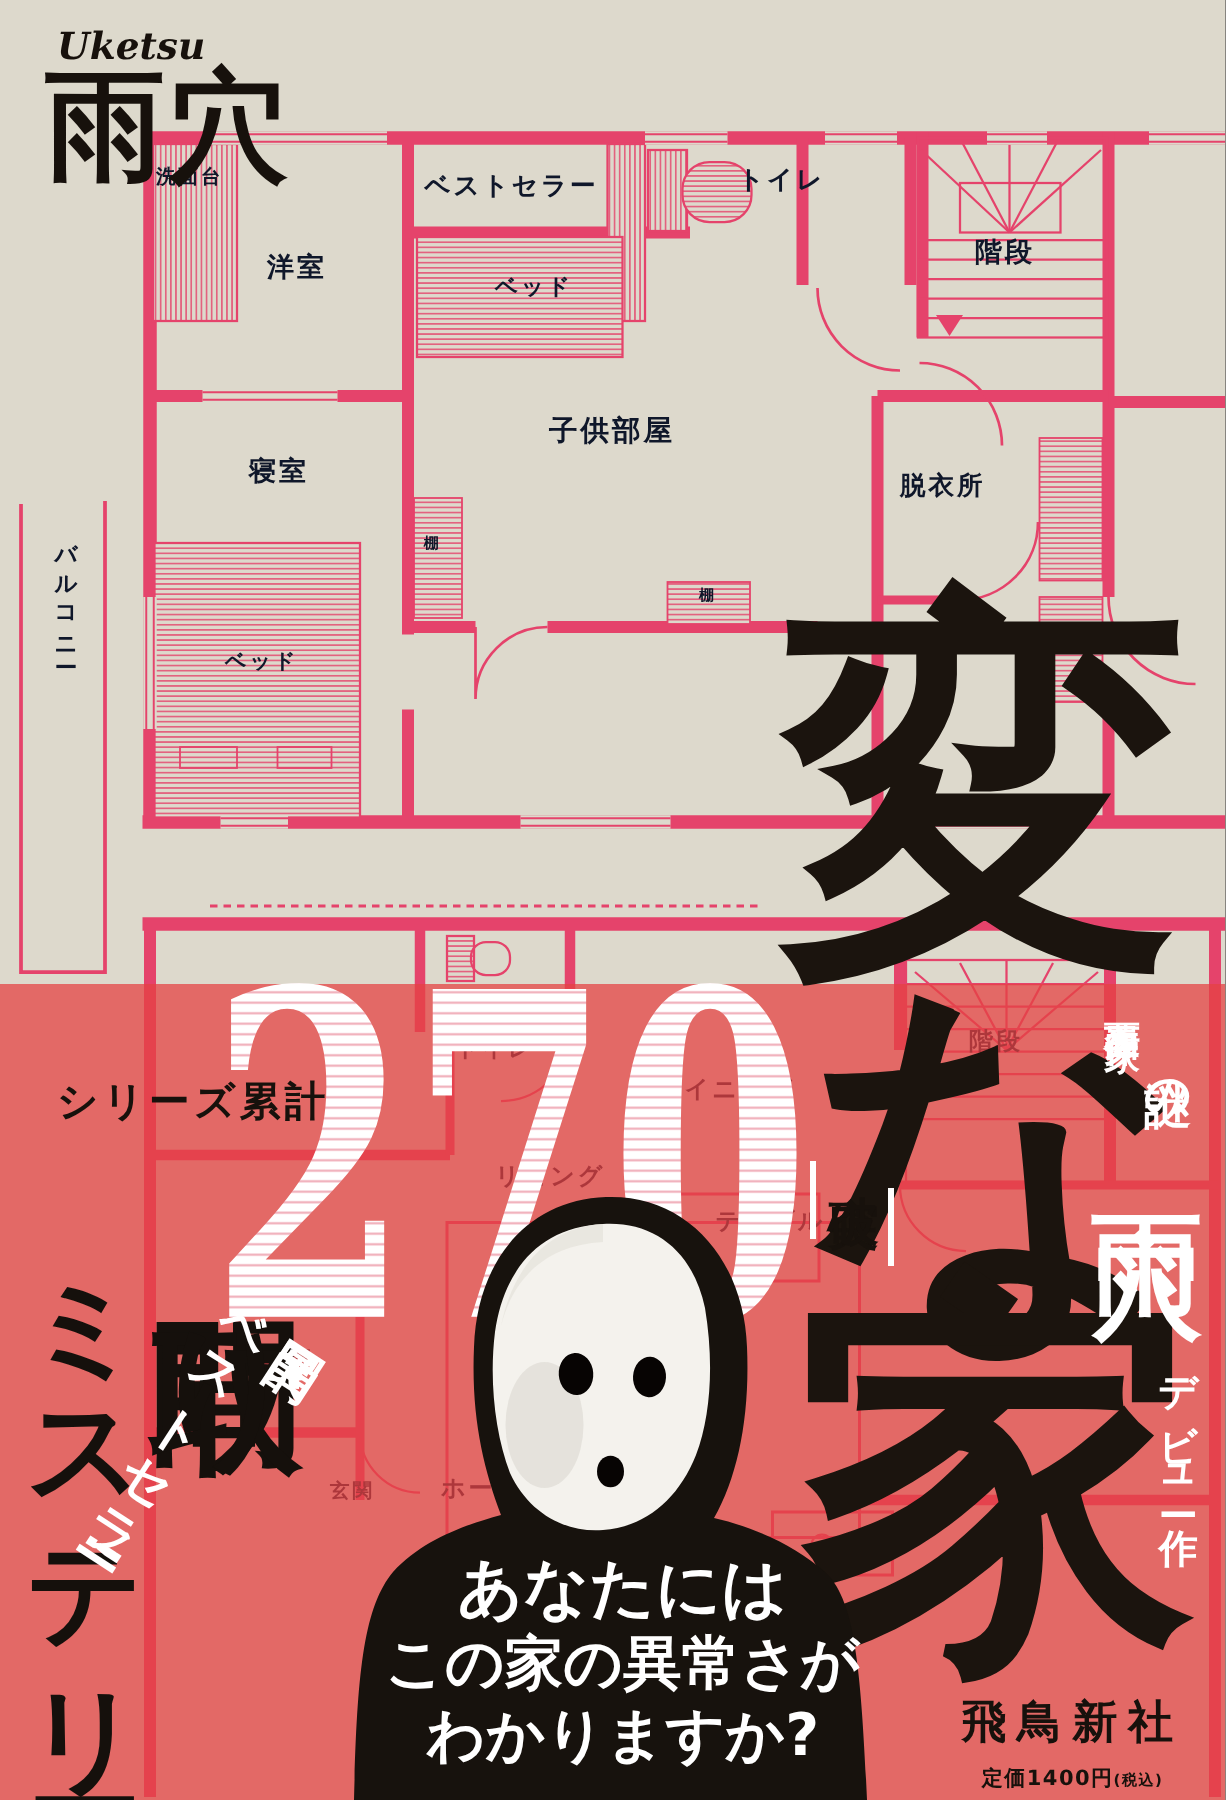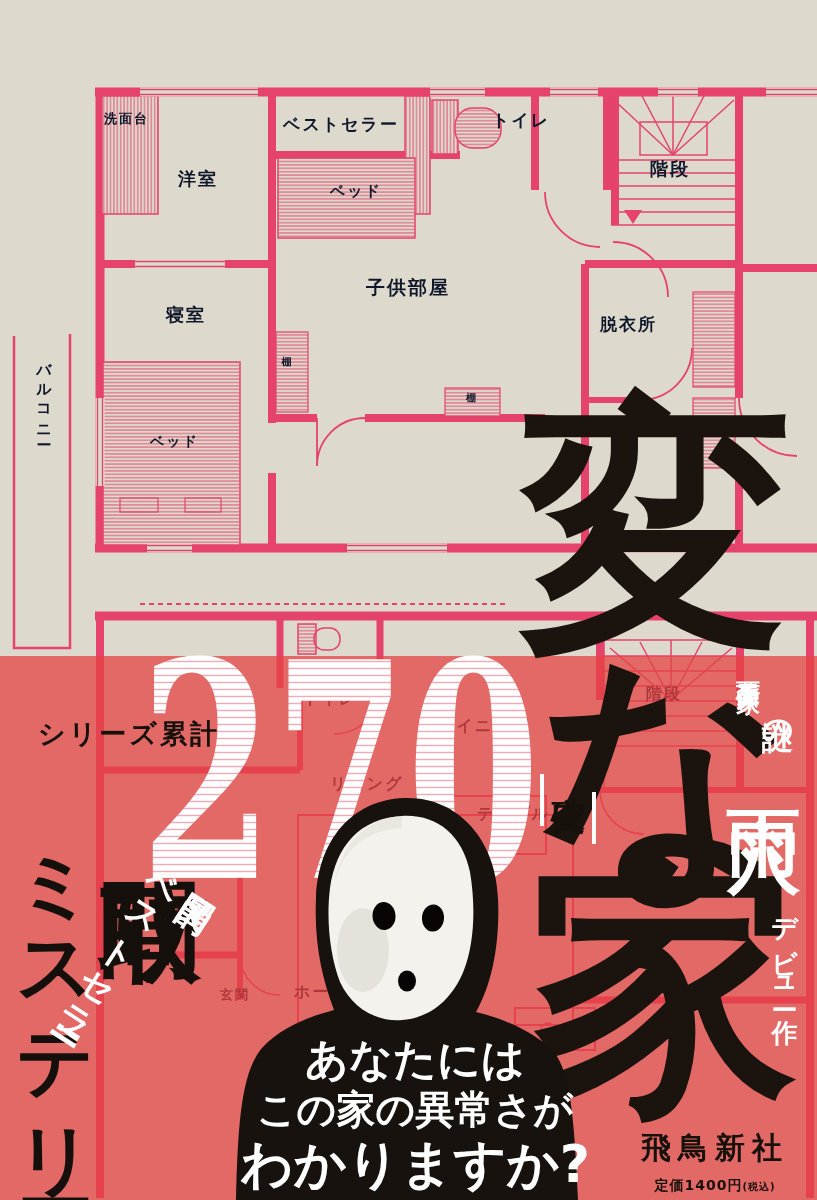--- a/index.html
+++ b/index.html
@@ -258,20 +258,24 @@
       <span class="plan-label" style="left: 650px; top: 160px; font-size: 18px;">階段</span>
       <span class="plan-label" style="left: 366px; top: 278px; font-size: 19px;">子供部屋</span>
       <span class="plan-label" style="left: 166px; top: 306px; font-size: 18px;">寝室</span>
       <span class="plan-label vert" style="left: 281px; top: 348px; font-size: 10px;">棚</span>
       <span class="plan-label" style="left: 466px; top: 393px; font-size: 10px;">棚</span>
       <span class="plan-label" style="left: 600px; top: 316px; font-size: 17px;">脱衣所</span>
       <span class="plan-label vert" style="left: 36px; top: 352px; font-size: 15px;">バルコニー</span>
       <span class="plan-label" style="left: 150px; top: 434px; font-size: 14px;">ベッド</span>
     </div>
 
+  <div id="author-block" class="abs">
+    <div id="author-romaji">Uketsu</div>
+    <div id="author-kanji">雨穴</div>
+  </div>
 
   <div class="t-char" id="t-hen">変</div>
   <div class="t-char" id="t-na">な</div>
   <div class="t-char" id="t-ie">家</div>
 
   <div id="series-label" class="abs">シリーズ累計</div>
   <svg id="sales-num-svg" class="layer" width="817" height="1200" viewBox="0 0 817 1200">
     <defs>
       <pattern id="hn" width="8" height="7" patternUnits="userSpaceOnUse">
         <rect width="8" height="7" fill="#ffffff"></rect>
@@ -303,21 +307,21 @@
     <ellipse cx="363" cy="950" rx="26" ry="42" fill="#dedbd4" opacity="0.7"></ellipse>
     <path fill="#e6e3dc" opacity="0.8" d="M402,816 C366,818 342,844 334,884 C342,852 364,830 402,828 Z"></path>
     <ellipse cx="384" cy="916" rx="11.5" ry="14" fill="#070403" transform="rotate(-4 384 916)"></ellipse>
     <ellipse cx="433" cy="918" rx="11" ry="13.5" fill="#070403" transform="rotate(3 433 918)"></ellipse>
     <ellipse cx="407" cy="981" rx="9" ry="10.5" fill="#070403"></ellipse>
   </svg>
 
   <div id="question" class="abs">
       <div class="q-line" style="font-size: 43px;"><span class="q-b">あなた</span><span class="q-n">には</span></div>
       <div class="q-line" style="font-size: 39px;"><span class="q-n">この</span><span class="q-b">家</span><span class="q-n">の</span><span class="q-b">異常</span><span class="q-n">さが</span></div>
-      <div class="q-line" style="font-size: 52px; text-align: right;"><span class="q-b">わかり</span><span class="q-n">ますか?</span></div>
+      <div class="q-line" style="font-size: 39px;"><span class="q-b">わかり</span><span class="q-n">ますか?</span></div>
     </div>
 
   <div id="credit-masked" class="credit">覆面作家</div>
   <div id="credit-mystery" class="credit">謎の</div>
   <div id="credit-name" class="credit">雨穴</div>
   <div id="credit-debut" class="credit">デビュー作</div>
 
   <div id="publisher" class="abs">
     <div id="publisher-name">飛鳥新社</div>
     <div id="price-line">

